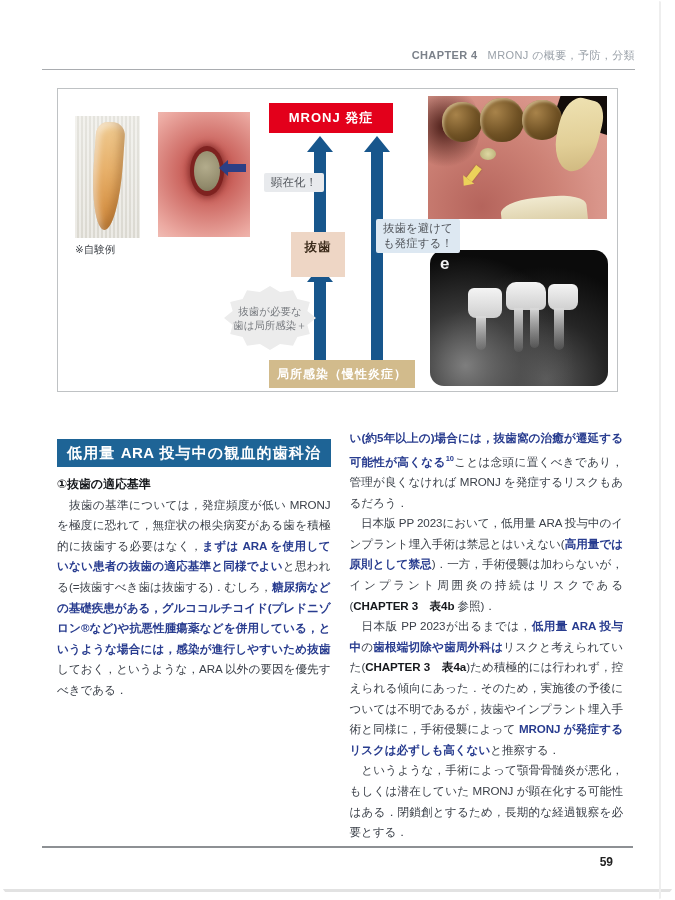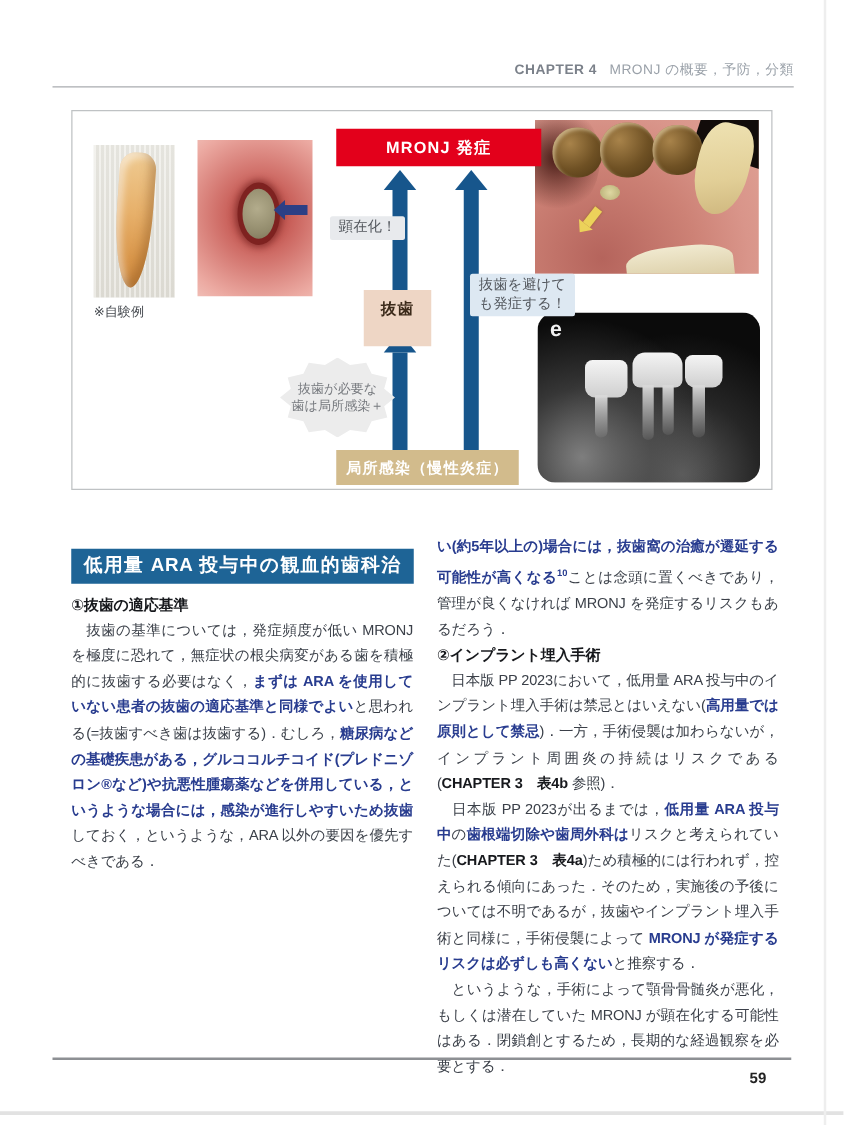--- a/index.html
+++ b/index.html
@@ -1,20 +1,20 @@
 <!DOCTYPE html>
 <html style="--accent-red: #e3001b; --arrow-blue: #17568c; --heading-bg: #1e6496; --bold-blue: #283c8f; --tan: #d2bb8c; --pink: #eed6c5; --label-gray: #e8eaed; --label-blue: #dde8f2; --burst-gray: #ececec; --text: #3b4049;"><head>
 <meta charset="utf-8">
 <style>
   * { margin: 0; padding: 0; box-sizing: border-box; }
   html, body { background: #ffffff; }
   body { font-family: "Liberation Sans", "DejaVu Sans", sans-serif; }
   .page {
     position: relative; width: 675px; height: 900px; background: #fff;
-    overflow: hidden; color: var(--text, #3b4049);
+    overflow: hidden; color: var(--text, #3b4049); border-radius: 22px;
   }
   
   .edge-bottom { position: absolute; left: 0; right: 0; bottom: 8px; height: 3px; background: #e2e2e2; }
   .edge-right  { position: absolute; top: 0; bottom: 0; right: 14px; width: 2px; background: #eeeeee; }
 
   
   .hdr { position: absolute; top: 48px; right: 40px; font-size: 11px; letter-spacing: .4px; }
   .hdr .ch { font-weight: bold; color: #7b818a; margin-right: 10px; }
   .hdr .ht { color: #9aa1a9; }
   .hdr-rule { position: absolute; top: 69px; left: 42px; right: 40px; height: 1px; background: #a9acb0; }
@@ -76,21 +76,21 @@
   .xr-crown.x2 { left: 76px; top: 32px; width: 40px; height: 28px; border-radius: 10px 10px 6px 6px; }
   .xr-crown.x3 { left: 118px; top: 34px; width: 30px; height: 26px; }
   .xr-root { position: absolute; background: linear-gradient(180deg, #d8d8d8, rgba(150,150,150,.15)); }
   .xr-root.r1 { left: 46px; top: 66px; width: 10px; height: 34px; border-radius: 0 0 6px 6px; }
   .xr-root.r2 { left: 84px; top: 58px; width: 9px; height: 44px; border-radius: 0 0 5px 5px; }
   .xr-root.r3 { left: 100px; top: 58px; width: 9px; height: 40px; border-radius: 0 0 5px 5px; }
   .xr-root.r4 { left: 124px; top: 58px; width: 10px; height: 42px; border-radius: 0 0 5px 5px; }
 
   
   .dg-box { position: absolute; text-align: center; font-weight: bold; }
-  .dg-onset { left: 211px; top: 14px; width: 164px; height: 30px; line-height: 30px;
+  .dg-onset { left: 211px; top: 14px; width: 124px; height: 30px; line-height: 30px;
     background: var(--accent-red, #e3001b); color: #fff; font-size: 13px; letter-spacing: 1px; }
   .dg-ext { left: 233px; top: 143px; width: 54px; height: 45px; line-height: 31px;
     background: var(--pink, #eed6c5); color: #3c2b1b; font-size: 12.5px; letter-spacing: 1px; }
   .dg-inf { left: 211px; top: 271px; width: 146px; height: 28px; line-height: 28px;
     background: var(--tan, #d2bb8c); color: #fff; font-size: 12px; letter-spacing: 1px; }
   .uparrow { position: absolute; width: 26px; display: flex; flex-direction: column; align-items: center; }
   .uparrow::before { content: ""; width: 0; height: 0;
     border-left: 13px solid transparent; border-right: 13px solid transparent;
     border-bottom: 16px solid var(--arrow-blue, #17568c); }
   .uparrow .shaft { width: 12px; flex: 1; background: var(--arrow-blue, #17568c); }
@@ -191,21 +191,20 @@
 
 
   <div class="cols">
     <div class="col">
       <div class="section-head">低用量 ARA 投与中の観血的歯科治療</div>
       <div class="num-head">①抜歯の適応基準</div>
       <p><span class="seg-n">　抜歯の基準については，発症頻度が低い MRONJ を極度に恐れて，無症状の根尖病変がある歯を積極的に抜歯する必要はなく，</span><span class="seg-b">まずは ARA を使用していない患者の抜歯の適応基準と同様でよい</span><span class="seg-n">と思われる(=抜歯すべき歯は抜歯する)．むしろ，</span><span class="seg-b">糖尿病などの基礎疾患がある，グルココルチコイド(プレドニゾロン®など)や抗悪性腫瘍薬などを併用している，というような場合には，感染が進行しやすいため抜歯</span><span class="seg-n">しておく，というような，ARA 以外の要因を優先すべきである．</span></p>
     </div>
     <div class="col">
       <p><span class="seg-b">い(約5年以上の)場合には，抜歯窩の治癒が遷延する可能性が高くなる</span><sup class="seg-sup">10</sup><span class="seg-n">ことは念頭に置くべきであり，管理が良くなければ MRONJ を発症するリスクもあるだろう．</span></p>
-      <div class="num-head">②インプラント埋入手術</div>
       <p><span class="seg-n">　日本版 PP 2023において，低用量 ARA 投与中のインプラント埋入手術は禁忌とはいえない(</span><span class="seg-b">高用量では原則として禁忌</span><span class="seg-n">)．一方，手術侵襲は加わらないが，インプラント周囲炎の持続はリスクである(</span><span class="seg-k">CHAPTER 3　表4b</span><span class="seg-n"> 参照)．</span></p>
       <p><span class="seg-n">　日本版 PP 2023が出るまでは，</span><span class="seg-b">低用量 ARA 投与中</span><span class="seg-n">の</span><span class="seg-b">歯根端切除や歯周外科は</span><span class="seg-n">リスクと考えられていた(</span><span class="seg-k">CHAPTER 3　表4a</span><span class="seg-n">)ため積極的には行われず，控えられる傾向にあった．そのため，実施後の予後については不明であるが，抜歯やインプラント埋入手術と同様に，手術侵襲によって </span><span class="seg-b">MRONJ が発症するリスクは必ずしも高くない</span><span class="seg-n">と推察する．</span></p>
       <p><span class="seg-n">　というような，手術によって顎骨骨髄炎が悪化，もしくは潜在していた MRONJ が顕在化する可能性はある．閉鎖創とするため，長期的な経過観察を必要とする．</span></p>
     </div>
   </div>
 
   <div class="ftr-rule"></div>
   <div class="pagenum">59</div>
 
   <div class="edge-bottom"></div>

